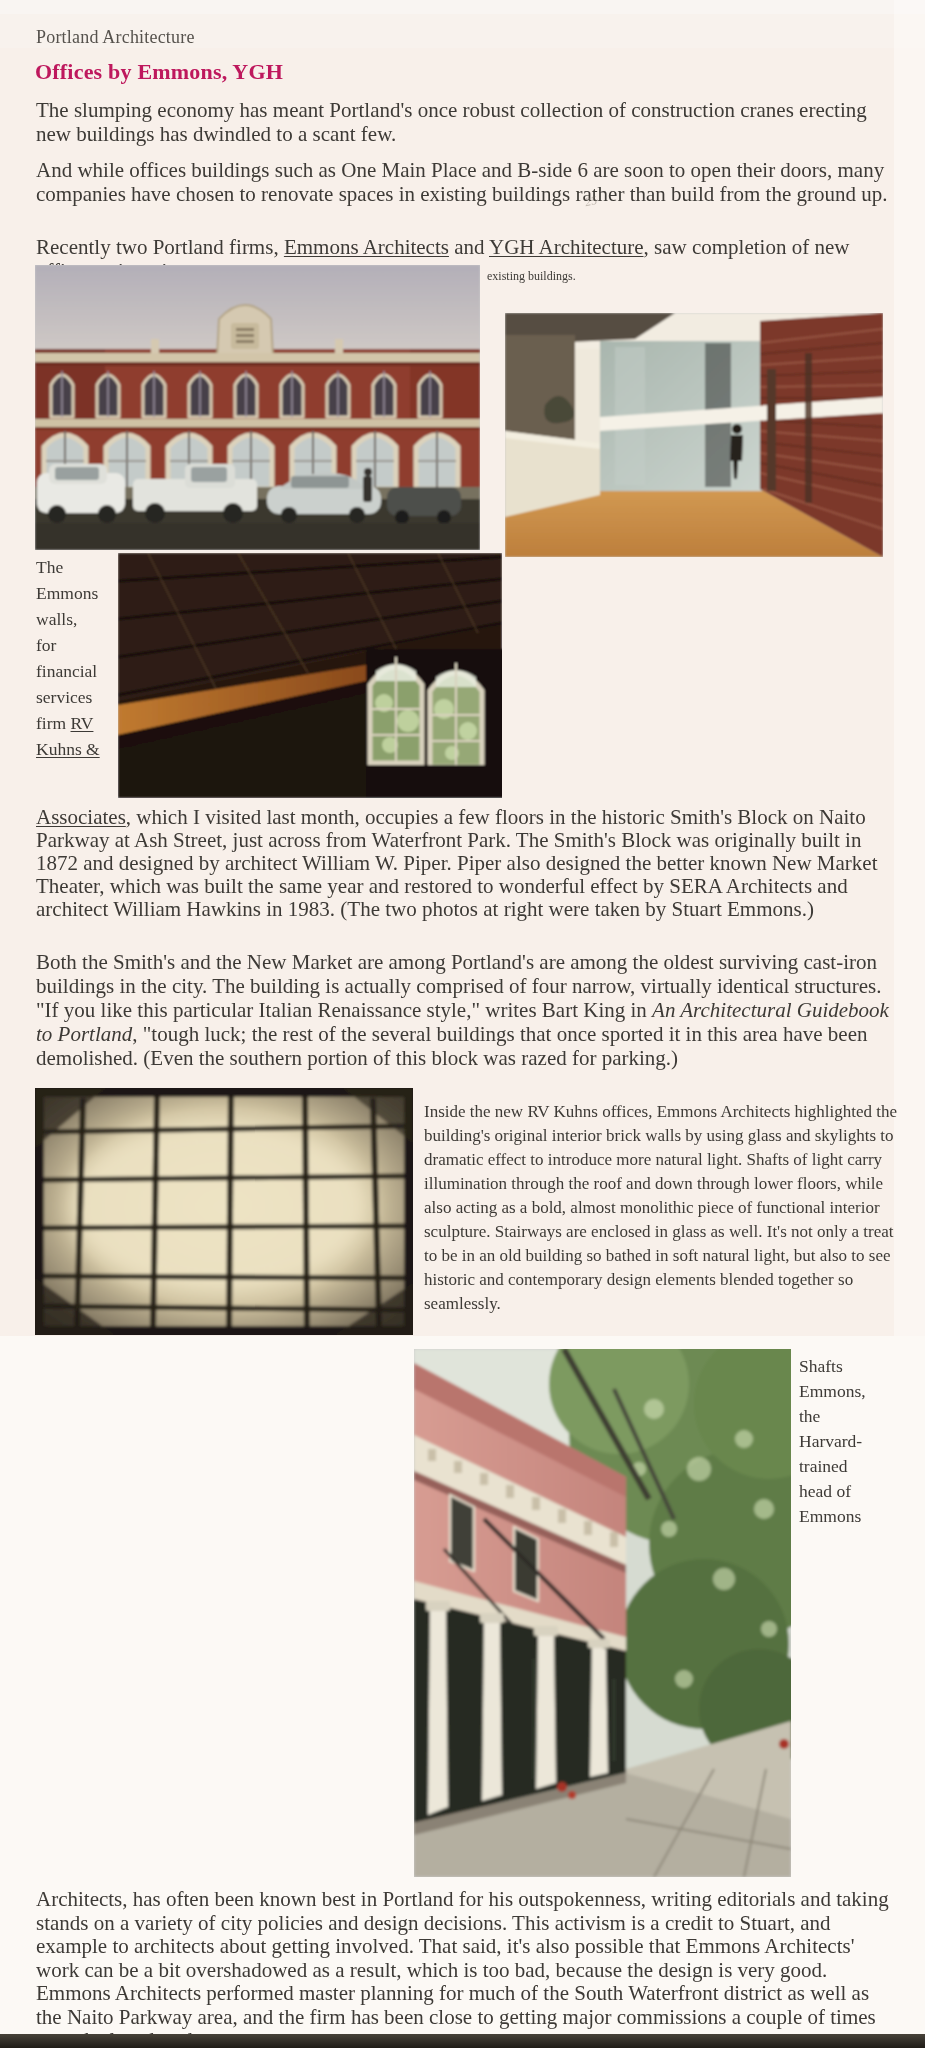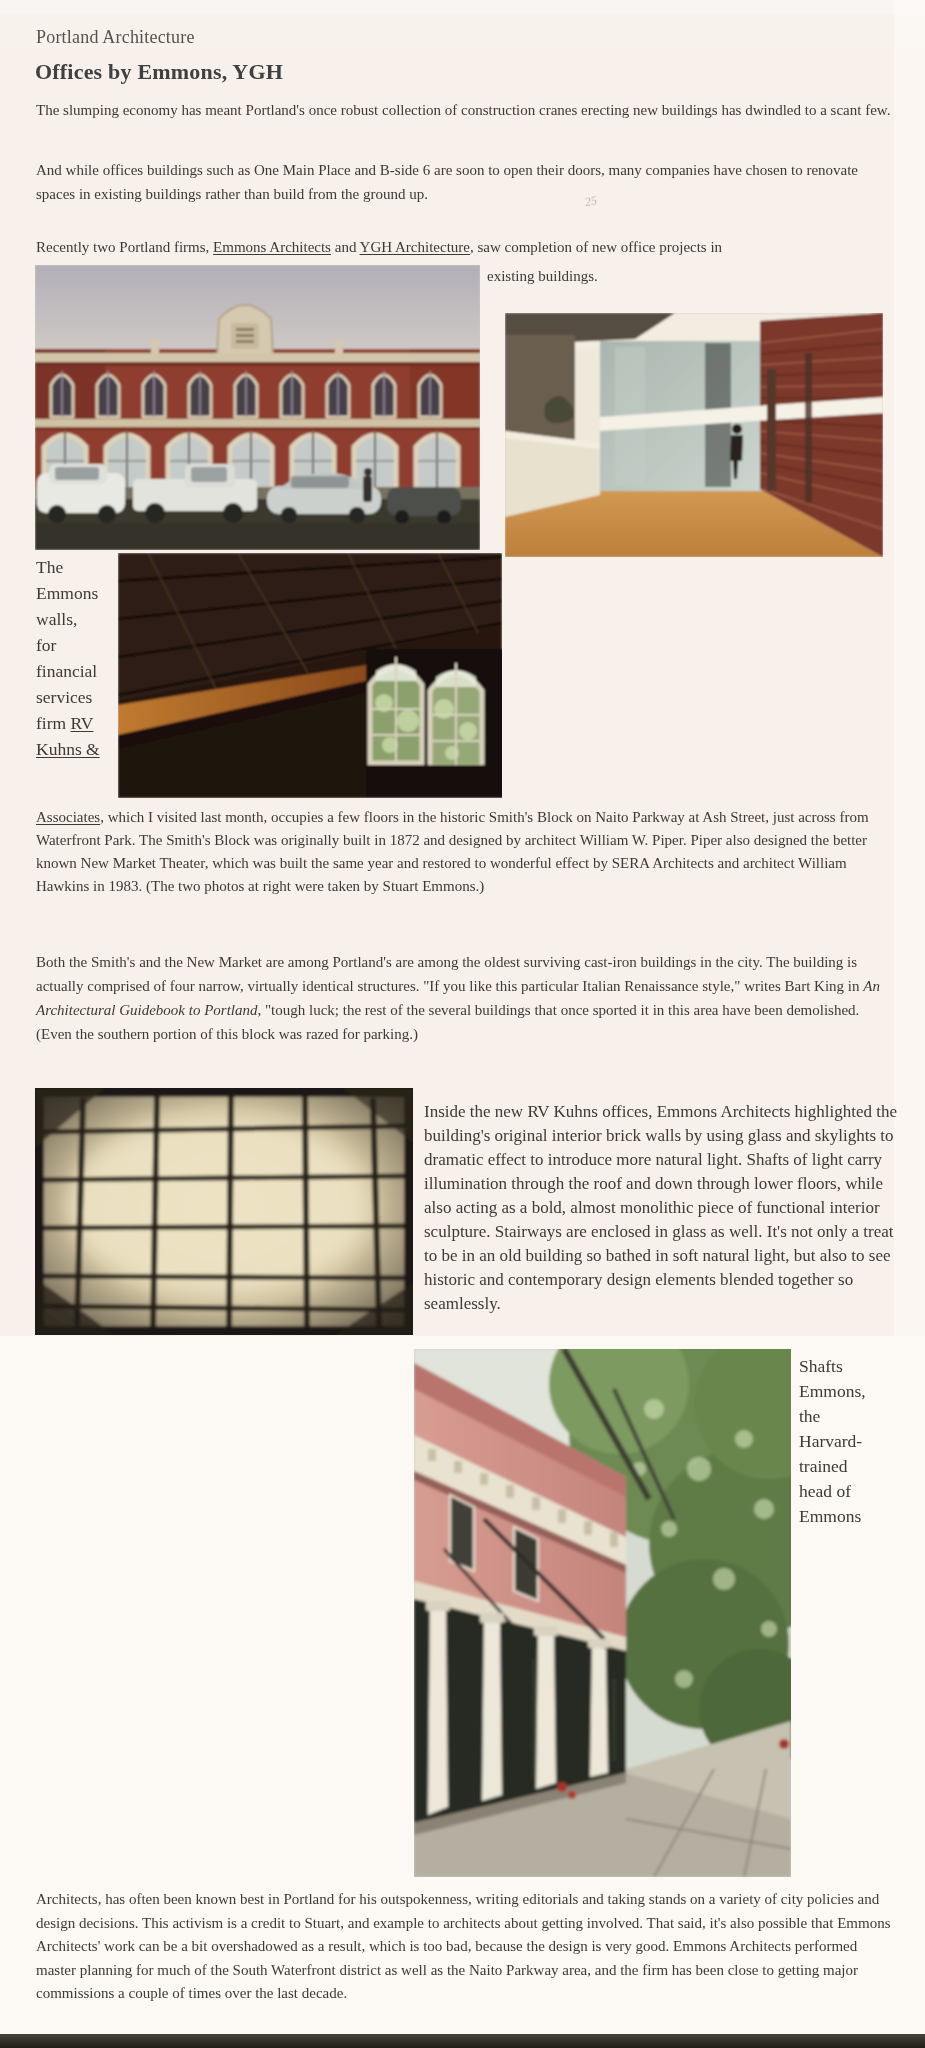--- a/index.html
+++ b/index.html
@@ -7,26 +7,26 @@
     position:relative;width:925px;height:2048px;margin:0 auto;
     background:#f8f0ea;overflow:hidden;
     font-family:"Liberation Serif",serif;color:#3d3a36;
   }
   .band{position:absolute;pointer-events:none;}
   .scan-top{left:0;top:0;width:925px;height:14px;background:rgba(250,249,247,.55);}
   .scan-title{left:0;top:14px;width:925px;height:34px;background:rgba(250,247,244,.35);}
   .right-strip{left:894px;top:0;width:31px;height:1336px;background:rgba(253,251,249,.5);}
   .lower-section{left:0;top:1336px;width:925px;height:698px;background:#fcf9f5;}
   .kicker{position:absolute;left:36px;top:27px;font-size:18px;color:#56524d;letter-spacing:.2px;}
-  .title{position:absolute;left:35px;top:59px;font-size:22px;font-weight:bold;color:#404040;letter-spacing:.2px;}
-  .para{position:absolute;left:36px;width:856px;font-size:15px;line-height:23.5px;text-align:left;}
+  .title{position:absolute;left:35px;top:59px;font-size:22px;font-weight:bold;color:#be185d;letter-spacing:.2px;}
+  .para{position:absolute;left:36px;width:856px;font-size:21px;line-height:23.5px;text-align:left;}
   .p1{top:99px;}
   .p2{top:159px;}
   .recently{top:236px;}
-  .wrapline{position:absolute;left:487px;top:265px;font-size:15px;line-height:23.5px;}
+  .wrapline{position:absolute;left:487px;top:265px;font-size:12px;line-height:23.5px;}
   .associates{top:806px;line-height:23px;}
   .both{top:950px;line-height:24px;}
   .inside{left:424px;top:1100px;width:478px;font-size:17px;line-height:24px;}
   .closing{top:1888px;line-height:23.5px;}
   .link{text-decoration:underline;text-underline-offset:2px;text-decoration-thickness:1px;cursor:pointer;}
   .book{font-style:italic;}
   .capcol{position:absolute;font-size:17.5px;}
   .cap-left{left:36px;top:554px;width:82px;line-height:26px;}
   .cap-right{left:799px;top:1354px;width:96px;line-height:25px;}
   .photo{position:absolute;overflow:hidden;background:#ccc;}

